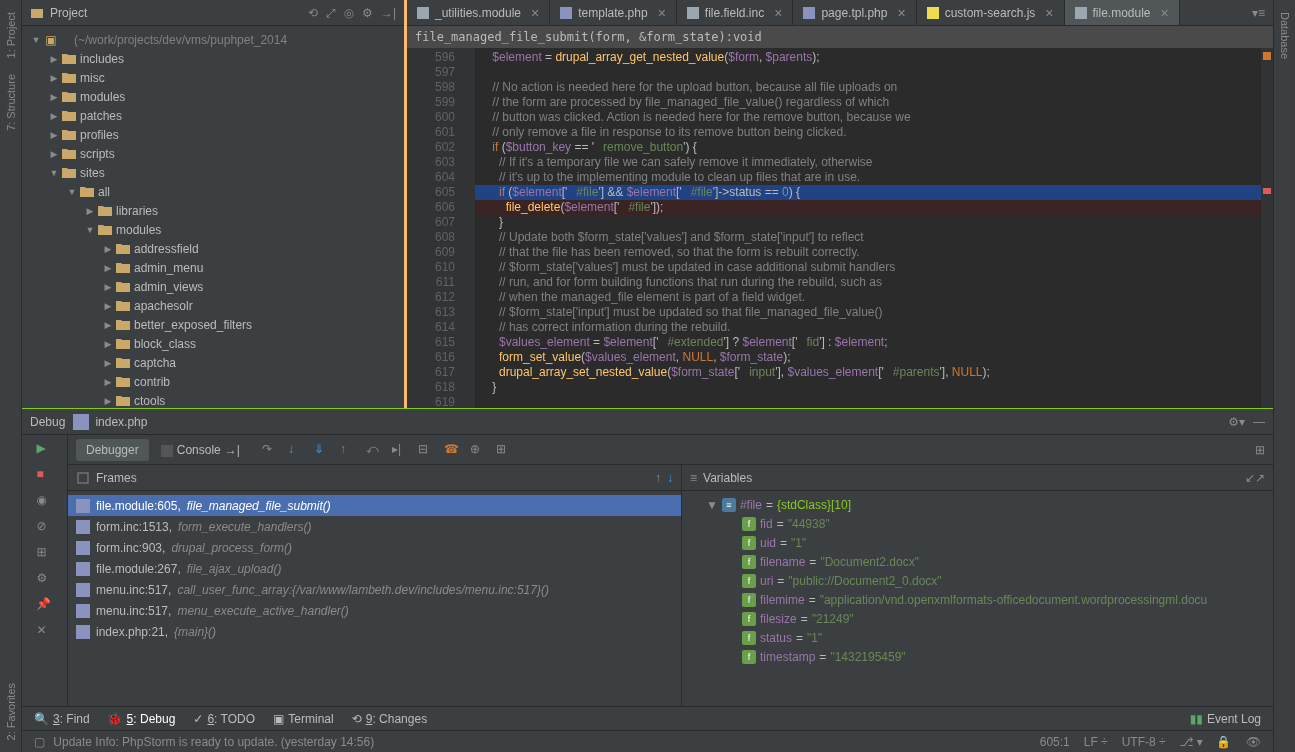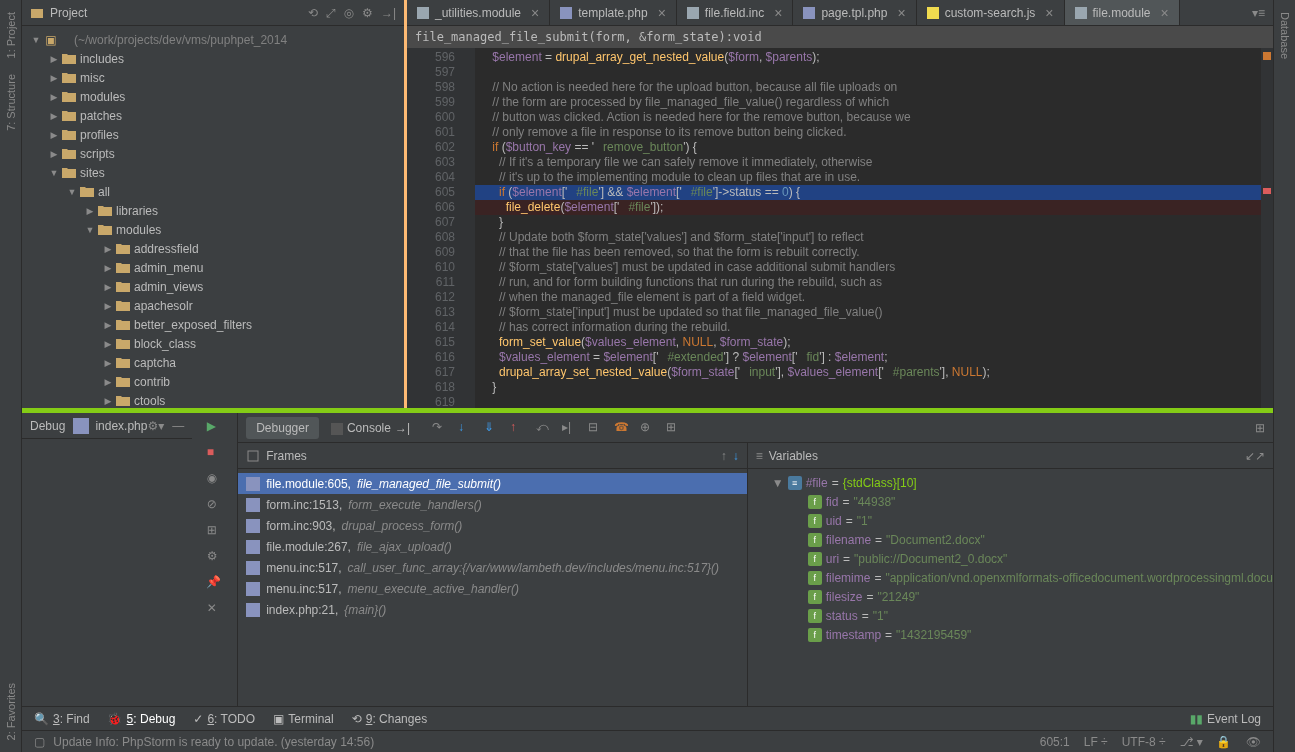--- a/index.html
+++ b/index.html
@@ -31,21 +31,21 @@
 .code-lines { flex: 1; font-family: 'Menlo', monospace; font-size: 12px; line-height: 15px; padding-top: 2px; overflow: hidden; }
 .code-line { height: 15px; white-space: pre; padding-left: 4px; }
 .hl-current { background: #214283; }
 .hl-bp { background: #3a2323; }
 .c-comment { color: #808080; }
 .c-keyword { color: #cc7832; }
 .c-string { color: #6a8759; padding-left: 9px; }
 .c-var { color: #9876aa; }
 .c-func { color: #ffc66d; }
 .c-num { color: #6897bb; }
-.debug-panel { height: 298px; background: #3c3f41; border-top: 5px solid #84cc16; display: flex; flex-direction: row; }
+.debug-panel { height: 298px; background: #3c3f41; border-top: 1px solid #84cc16; display: flex; flex-direction: column; }
 .debug-header { height: 26px; display: flex; align-items: center; padding: 0 8px; border-bottom: 1px solid #2b2b2b; }
 .debug-header .dicon { width: 16px; height: 16px; margin-right: 6px; }
 .debug-toolbar { height: 30px; display: flex; align-items: center; border-bottom: 1px solid #2b2b2b; }
 .debug-side-icons { width: 46px; display: flex; flex-direction: column; align-items: center; gap: 10px; padding-top: 6px; border-right: 1px solid #2b2b2b; }
 .debug-side-icons .dsi { width: 16px; height: 16px; color: #8a8a8a; cursor: pointer; }
 .debug-tabs { display: flex; align-items: center; height: 100%; gap: 2px; padding-left: 8px; }
 .debug-tab { padding: 4px 10px; cursor: pointer; border-radius: 3px; }
 .debug-tab.active { background: #515658; }
 .debug-toolbar-icons { display: flex; gap: 10px; margin-left: 12px; align-items: center; }
 .debug-toolbar-icons .dti { width: 16px; height: 16px; color: #8a8a8a; cursor: pointer; }
@@ -377,22 +377,22 @@
               <div class="code-line hl-current">      <span class="c-keyword">if</span> (<span class="c-var">$element</span>['<span class="c-string">#file</span>'] &amp;&amp; <span class="c-var">$element</span>['<span class="c-string">#file</span>']-&gt;status == <span class="c-num">0</span>) {</div>
               <div class="code-line hl-bp">        <span class="c-func">file_delete</span>(<span class="c-var">$element</span>['<span class="c-string">#file</span>']);</div>
               <div class="code-line">      }</div>
               <div class="code-line"><span class="c-comment">      // Update both $form_state['values'] and $form_state['input'] to reflect</span></div>
               <div class="code-line"><span class="c-comment">      // that the file has been removed, so that the form is rebuilt correctly.</span></div>
               <div class="code-line"><span class="c-comment">      // $form_state['values'] must be updated in case additional submit handlers</span></div>
               <div class="code-line"><span class="c-comment">      // run, and for form building functions that run during the rebuild, such as</span></div>
               <div class="code-line"><span class="c-comment">      // when the managed_file element is part of a field widget.</span></div>
               <div class="code-line"><span class="c-comment">      // $form_state['input'] must be updated so that file_managed_file_value()</span></div>
               <div class="code-line"><span class="c-comment">      // has correct information during the rebuild.</span></div>
+              <div class="code-line">      <span class="c-var">$values_element</span> = <span class="c-var">$element</span>['<span class="c-string">#extended</span>'] ? <span class="c-var">$element</span>['<span class="c-string">fid</span>'] : <span class="c-var">$element</span>;</div>
               <div class="code-line">      <span class="c-func">form_set_value</span>(<span class="c-var">$values_element</span>, <span class="c-keyword">NULL</span>, <span class="c-var">$form_state</span>);</div>
-              <div class="code-line">      <span class="c-var">$values_element</span> = <span class="c-var">$element</span>['<span class="c-string">#extended</span>'] ? <span class="c-var">$element</span>['<span class="c-string">fid</span>'] : <span class="c-var">$element</span>;</div>
               <div class="code-line">      <span class="c-func">drupal_array_set_nested_value</span>(<span class="c-var">$form_state</span>['<span class="c-string">input</span>'], <span class="c-var">$values_element</span>['<span class="c-string">#parents</span>'], <span class="c-keyword">NULL</span>);</div>
               <div class="code-line">    }</div>
               <div class="code-line"></div>
             </div>
           <div style="position:absolute; right:0; top:0; bottom:0; width:12px; background:#313335">
             <div style="position:absolute; right:2px; top:4px; width:8px; height:8px; background:#cc7832"></div>
             <div style="position:absolute; right:2px; top:140px; width:8px; height:6px; background:#db5c5c"></div>
           </div>
         </div>
       </div>

